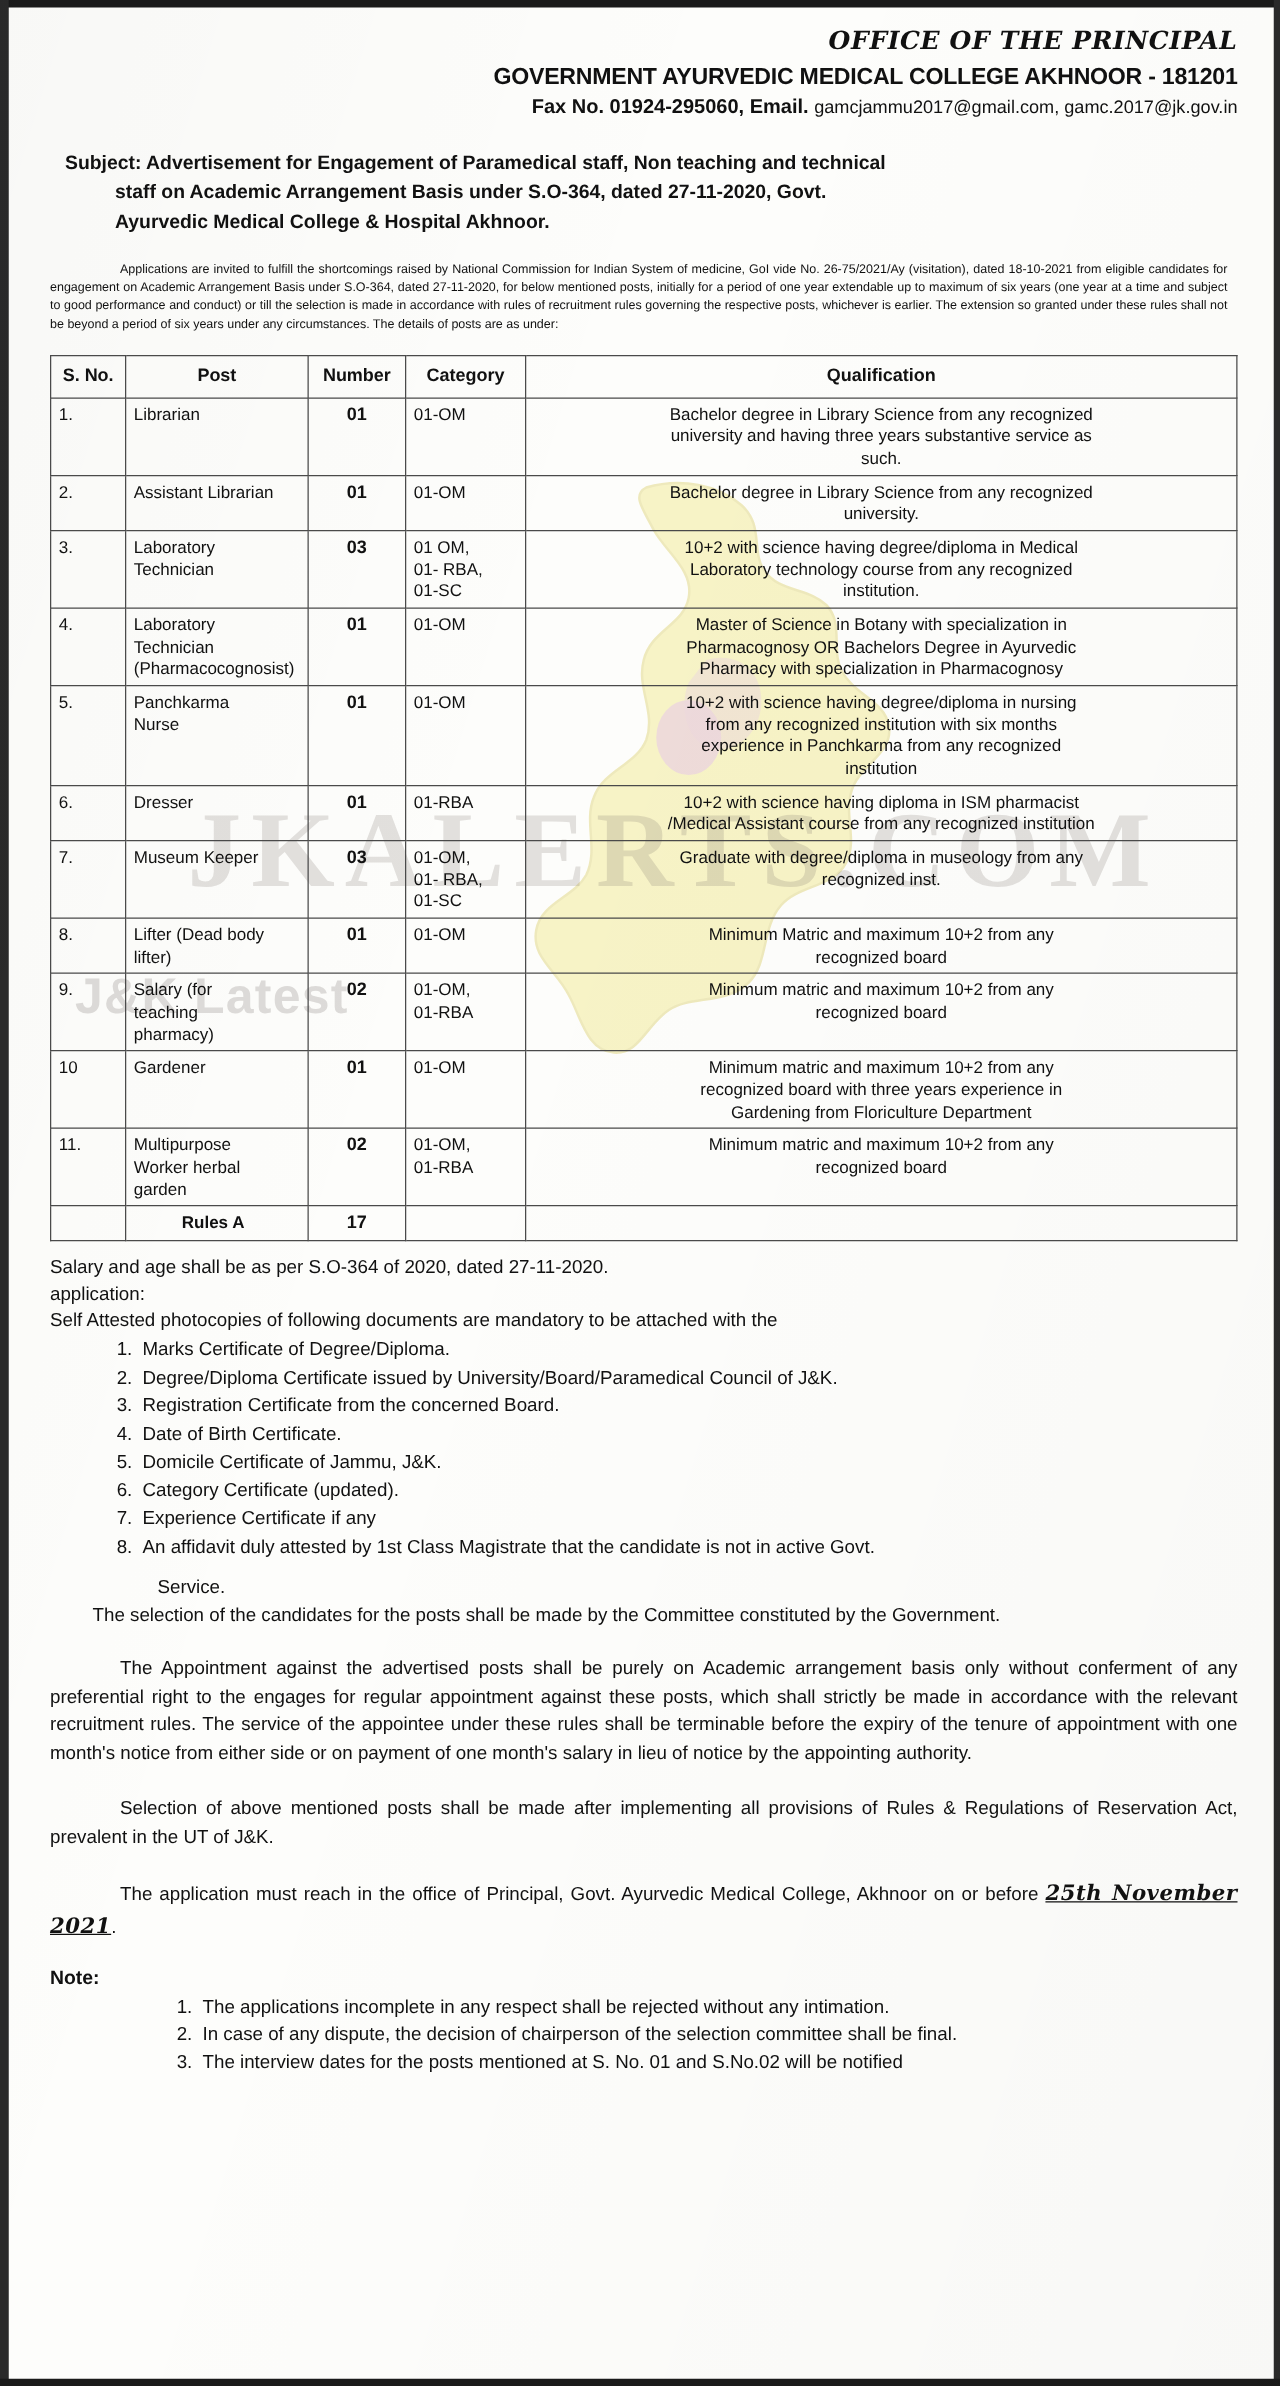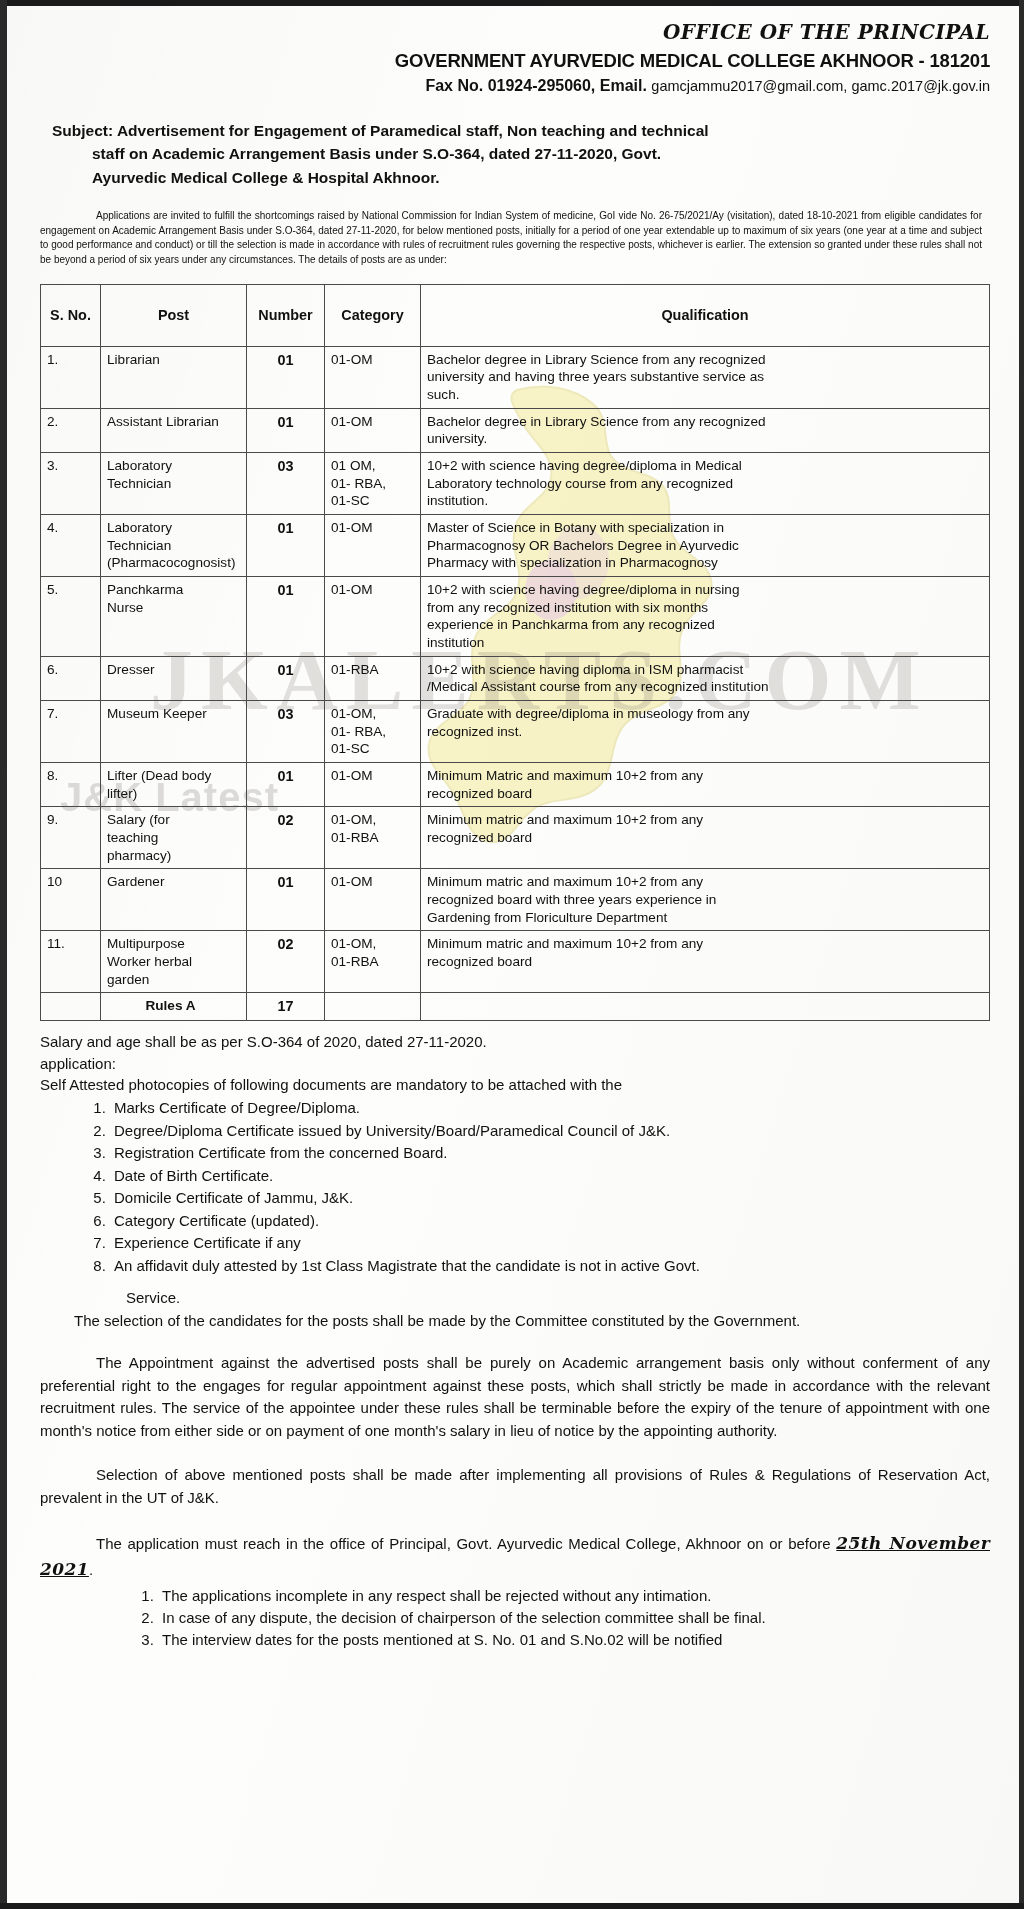--- a/index.html
+++ b/index.html
@@ -71,29 +71,29 @@
     font-size:13.6px;
     table-layout:fixed;
   }
   table.posts th, table.posts td {
     border:1px solid #4a4a4a;
     padding:4px 6px;
     vertical-align:top;
     line-height:1.3;
   }
   table.posts th {
-    text-align:center; font-weight:bold; font-size:14.4px; padding:21px 4px;
+    text-align:center; font-weight:bold; font-size:14.4px; padding:7px 4px;
   }
   th.c-sno, td.c-sno { width:60px; }
   th.c-post, td.c-post { width:146px; text-align:left; }
   th.c-num,  td.c-num  { width:78px; text-align:center; font-weight:bold; font-size:14.4px;}
   th.c-cat,  td.c-cat  { width:96px; text-align:left; }
   th.c-post { text-align:left; padding-left:10px; }
   td.c-sno { text-align:left; padding-left:8px; }
-  td.c-qual { text-align:left; }
+  td.c-qual { text-align:center; }
   .catline { display:block; }
   .qline { display:block; }
   .postline { display:block; }
   tr.total td { font-weight:bold; }
   tr.total td.c-post { text-align:center; font-weight:bold; padding-left:0; }
 
   
   .after-table { margin-top:10px; font-size:15px; line-height:1.42; }
   .after-table .l2 { display:block; }
   ol.docs {
@@ -410,20 +410,21 @@
 
     <div class="p-block2">Selection of above mentioned posts shall be made after implementing all provisions of Rules &amp; Regulations of Reservation Act, prevalent in the UT of J&amp;K.</div>
 
     <div class="p-block3">
       <span>The application must reach in the office of Principal, Govt. Ayurvedic Medical College,</span>
       <span class="reach-line2">
         <span>Akhnoor on or before </span><span class="hand-date">25th November 2021</span><span>.</span>
       </span>
     </div>
 
+    <div class="note-hdr">Note:</div>
     <ol class="notes">
         <li>The applications incomplete in any respect shall be rejected without any intimation.</li>
         <li>In case of any dispute, the decision of chairperson of the selection committee shall be final.</li>
         <li>The interview dates for the posts mentioned at S. No. 01 and S.No.02 will be notified</li>
       </ol>
 
   </div>
 </div>
 
 </body></html>

